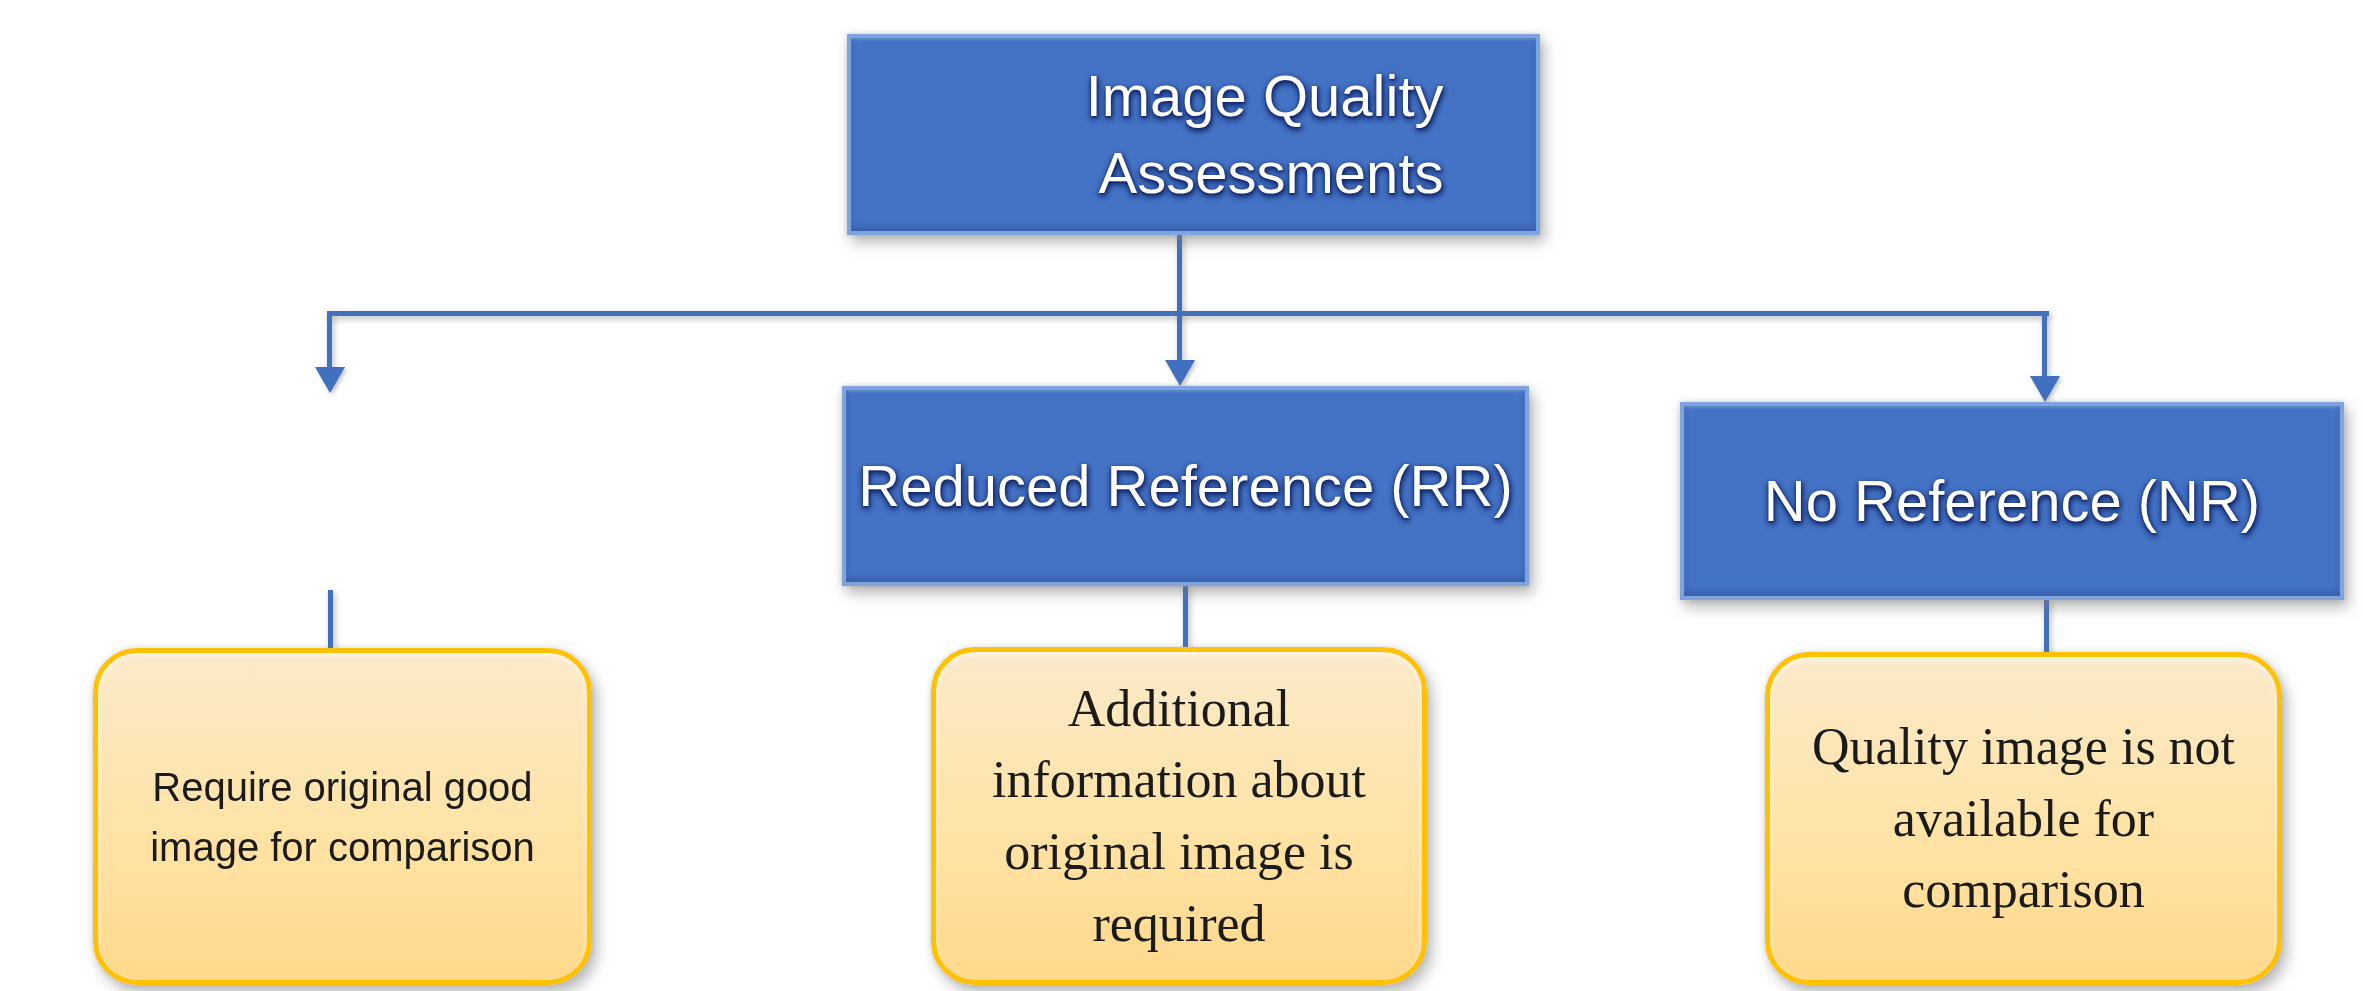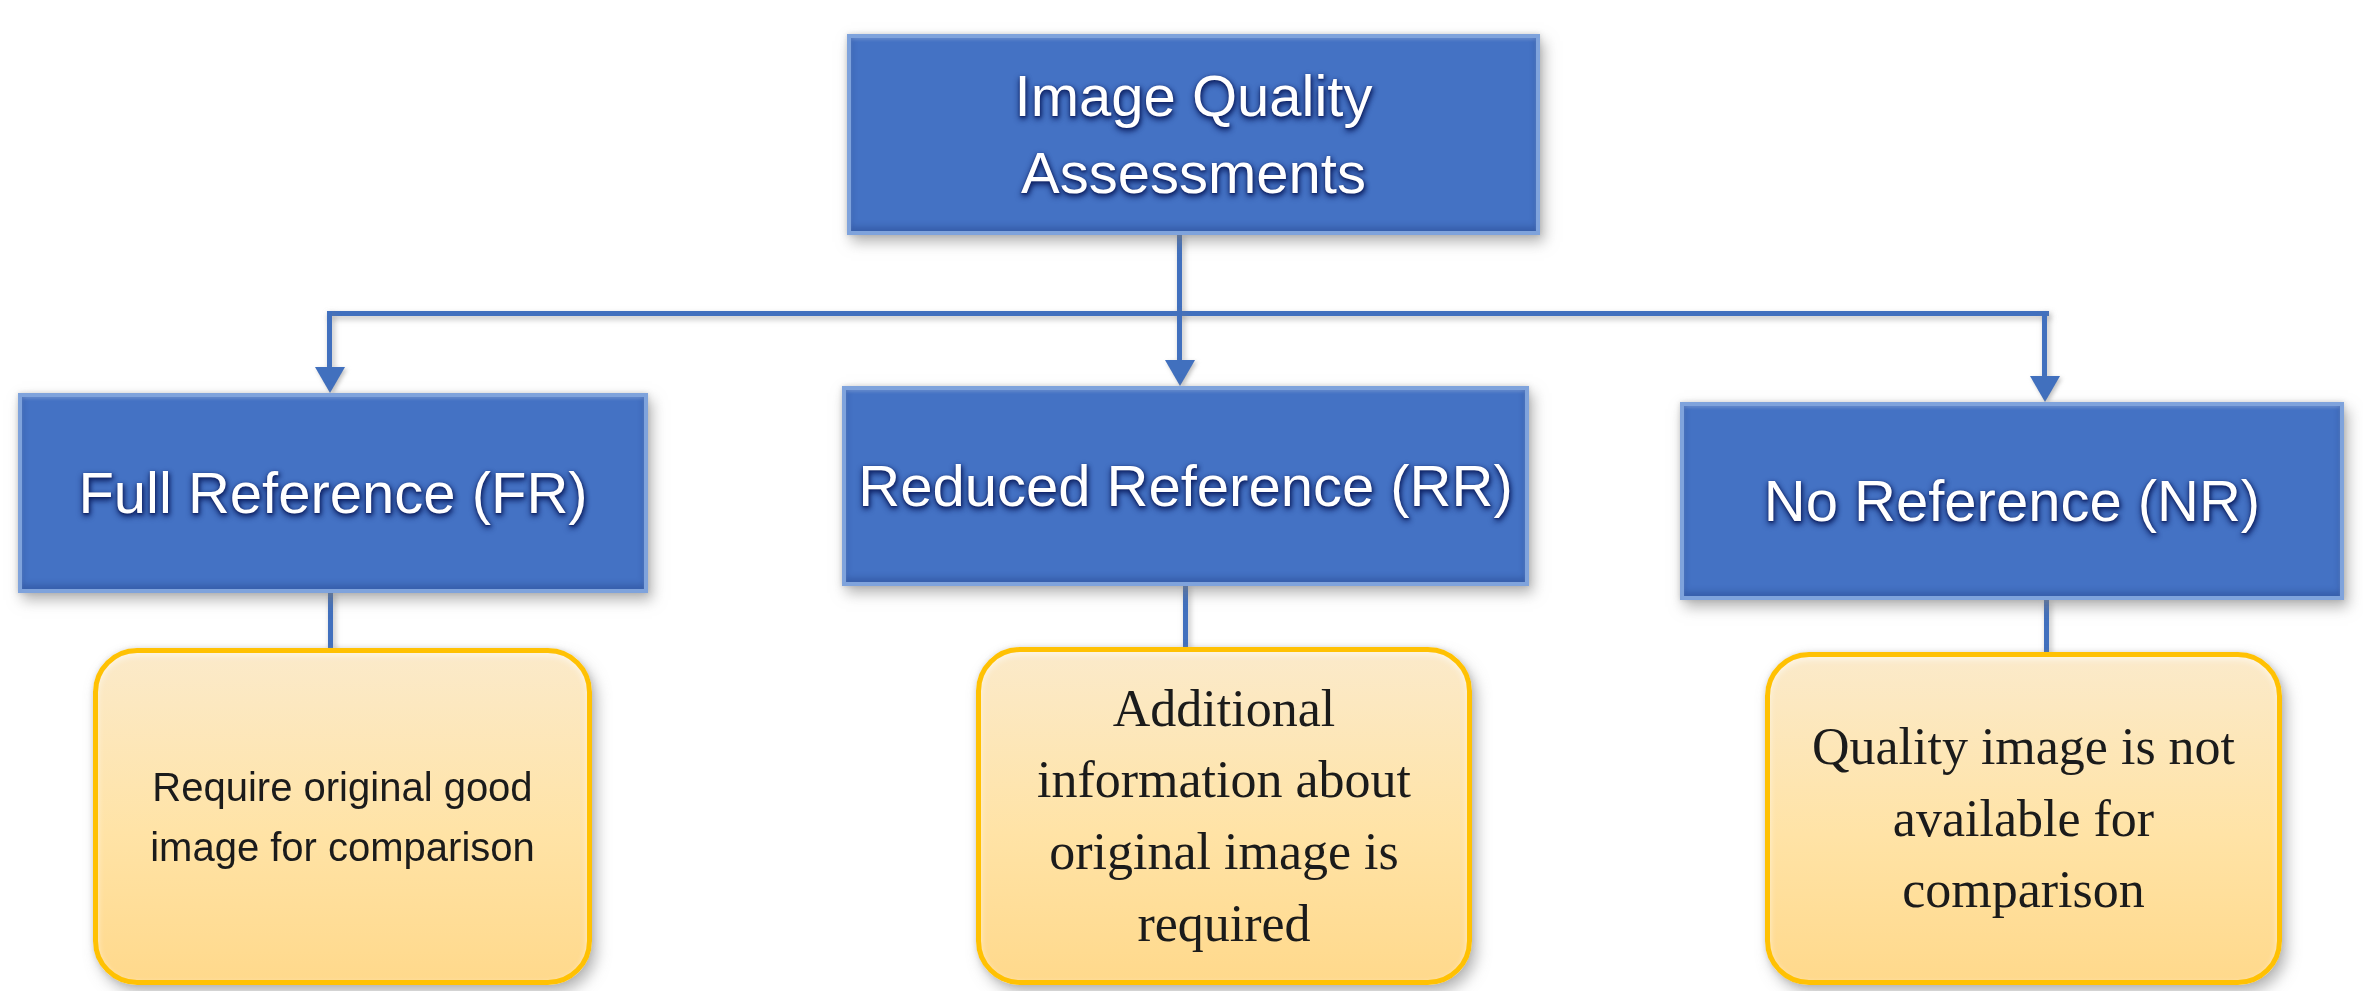--- a/index.html
+++ b/index.html
@@ -42,21 +42,21 @@
   #link-nr    {left:2044px;top:598px;height:58px;}
 
   
   .cat{
     position:absolute;
     background:var(--category-fill,#4472C4);
     border:4px solid var(--category-border,#7FA3DC);
     box-shadow:4px 7px 13px rgba(120,120,120,.55), 0 0 5px rgba(140,140,140,.35),
                inset 0 -4px 6px rgba(30,55,120,.35), inset 0 2px 3px rgba(255,255,255,.18);
     display:flex;align-items:center;justify-content:center;
-    text-align:center;
+    text-align:right;
     color:var(--category-text,#FFFFFF);
   }
   .cat-label{
     font-size:58px;line-height:1.32;white-space:nowrap;
     text-shadow:0 3px 6px rgba(12,30,95,.95), 0 1px 2px rgba(12,30,95,.8), 2px 2px 4px rgba(12,30,95,.6);
   }
   .cat-label.wrap{white-space:normal;width:500px;}
 
   #box-root{left:847px;top:34px; width:693px;height:201px;}
   #box-fr  {left:18px;  top:393px;width:630px;height:200px;}
@@ -75,21 +75,21 @@
     text-align:center;
     color:var(--leaf-text,#1B1B1B);
   }
   .leaf-text{font-size:40px;line-height:1.5;width:440px;}
   .leaf-text.serif{
     font-family:"Liberation Serif",serif;
     font-size:52px;line-height:1.38;width:470px;
   }
 
   #leaf-fr{left:93px;  top:648px;width:499px;height:337px;}
-  #leaf-rr{left:931px; top:647px;width:496px;height:338px;margin-left:45px;}
+  #leaf-rr{left:931px; top:647px;width:496px;height:338px;}
   #leaf-nr{left:1765px;top:652px;width:517px;height:333px;}
 </style>
 </head>
 <body>
 
 <div class="canvas">
 
   <div class="v-line" id="stem-top"></div>
   <div class="h-line" id="h-bar"></div>
   <div class="v-line" id="drop-fr"></div>
@@ -99,23 +99,20 @@
   <div class="arrow-head" id="ah-rr"></div>
   <div class="arrow-head" id="ah-nr"></div>
   <div class="v-line" id="link-fr"></div>
   <div class="v-line" id="link-rr"></div>
   <div class="v-line" id="link-nr"></div>
 
   <div class="cat" id="box-root">
     <span class="cat-label wrap">Image Quality Assessments</span>
   </div>
 
-  <div class="cat" id="box-fr">
-    <span class="cat-label">Full Reference (FR)</span>
-  </div>
   <div class="cat" id="box-rr">
     <span class="cat-label">Reduced Reference (RR)</span>
   </div>
   <div class="cat" id="box-nr">
     <span class="cat-label">No Reference (NR)</span>
   </div>
 
   <div class="leaf" id="leaf-fr">
     <span class="leaf-text">Require original good image for comparison</span>
   </div>

